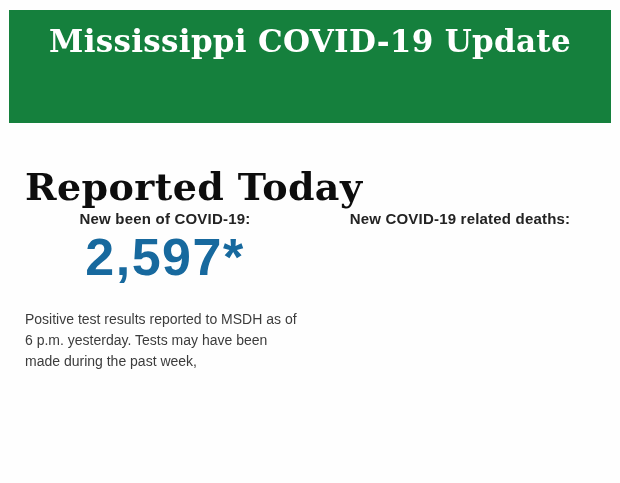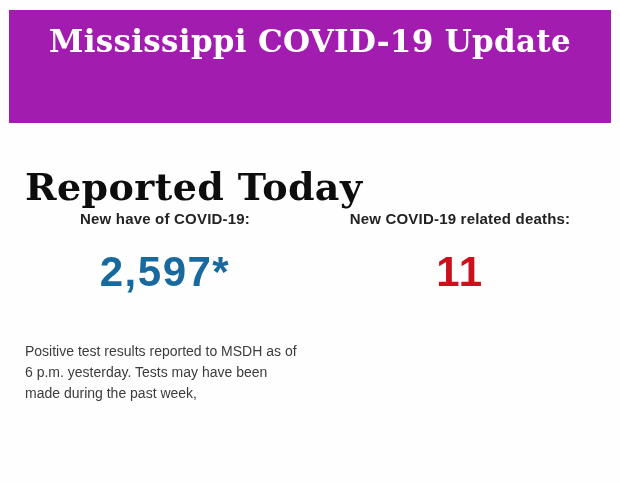--- a/index.html
+++ b/index.html
@@ -54,44 +54,42 @@
   .stat-col.cases  { left: 25px;  width: 280px; }
   .stat-col.deaths { left: 325px; width: 270px; }
 
   .stat-label {
     font-size: 15px;
     font-weight: bold;
     color: #232323;
     letter-spacing: 0.2px;
   }
   .stat-value {
-    margin-top: 21px;
-    font-size: 42px;
+    font-size: 52px;
     font-weight: bold;
     letter-spacing: 1.5px;
   }
   .stat-desc {
-    margin-top: 45px;
+    margin-top: 22px;
     text-align: left;
     font-size: 14px;
     line-height: 21px;
     color: #3c3c3c;
   }
 </style>
 </head>
 <body>
 
-<header class="banner" style="background-color: #a21caf;">
+<header class="banner" style="background-color: #15803d;">
   <div class="banner-title">Mississippi COVID-19 Update</div>
 </header>
 
 <h1 class="section-heading">Reported Today</h1>
 
 <section class="stat-col cases">
-  <div class="stat-label">New have of COVID-19:</div>
+  <div class="stat-label">New been of COVID-19:</div>
   <div class="stat-value" style="color: rgb(23, 105, 158);">2,597*</div>
   <p class="stat-desc">Positive test results reported to MSDH as of 6 p.m. yesterday. Tests may have been made during the past week,</p>
 </section>
 
 <section class="stat-col deaths">
   <div class="stat-label">New COVID-19 related deaths:</div>
-  <div class="stat-value" style="color: rgb(203, 16, 27);">11</div>
 </section>
 
 </body></html>

